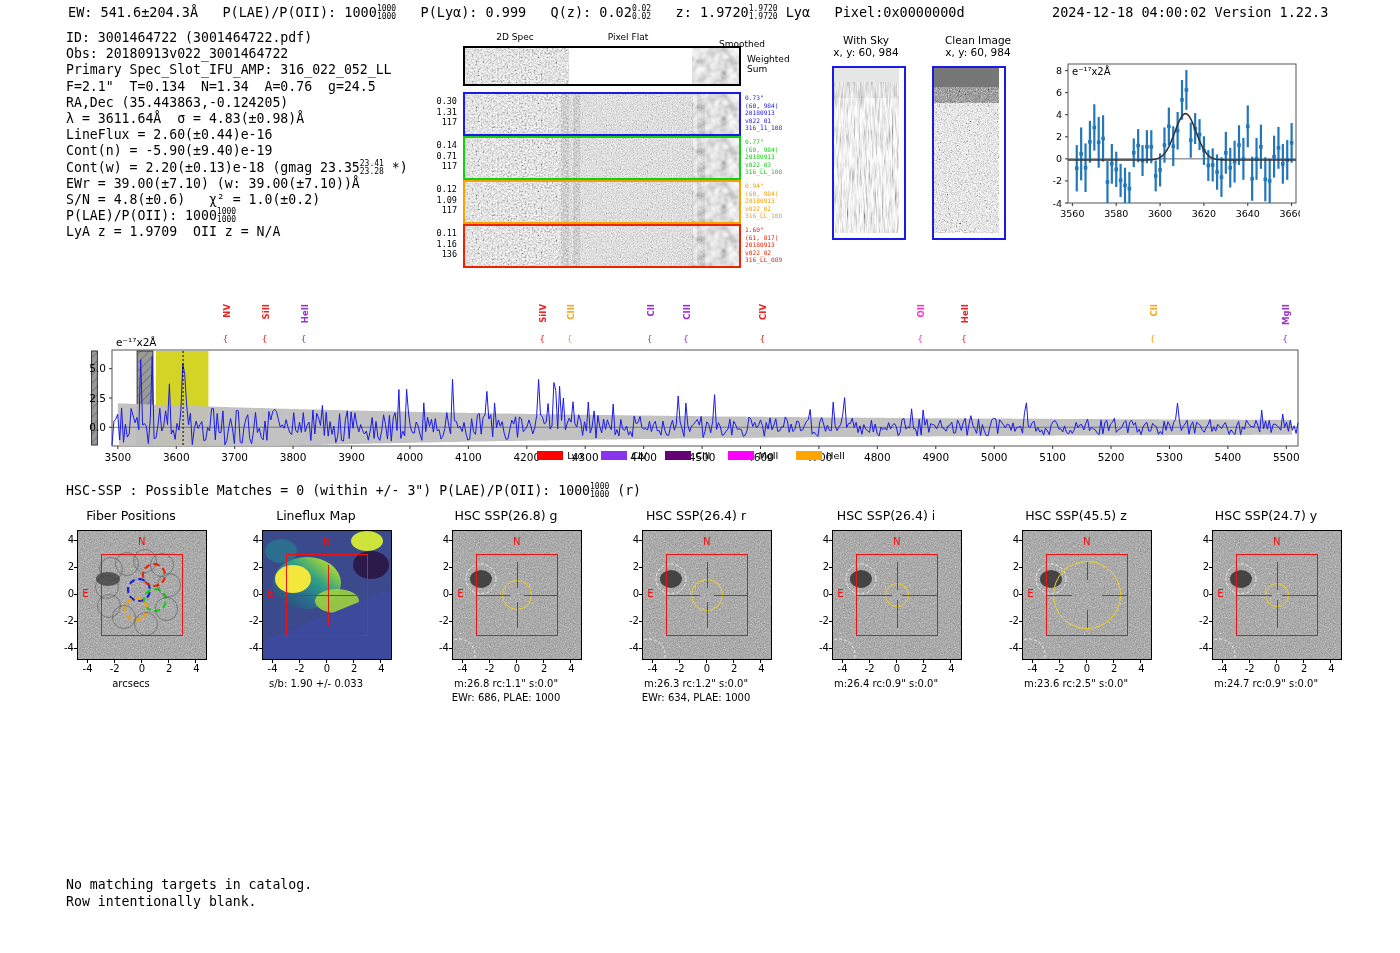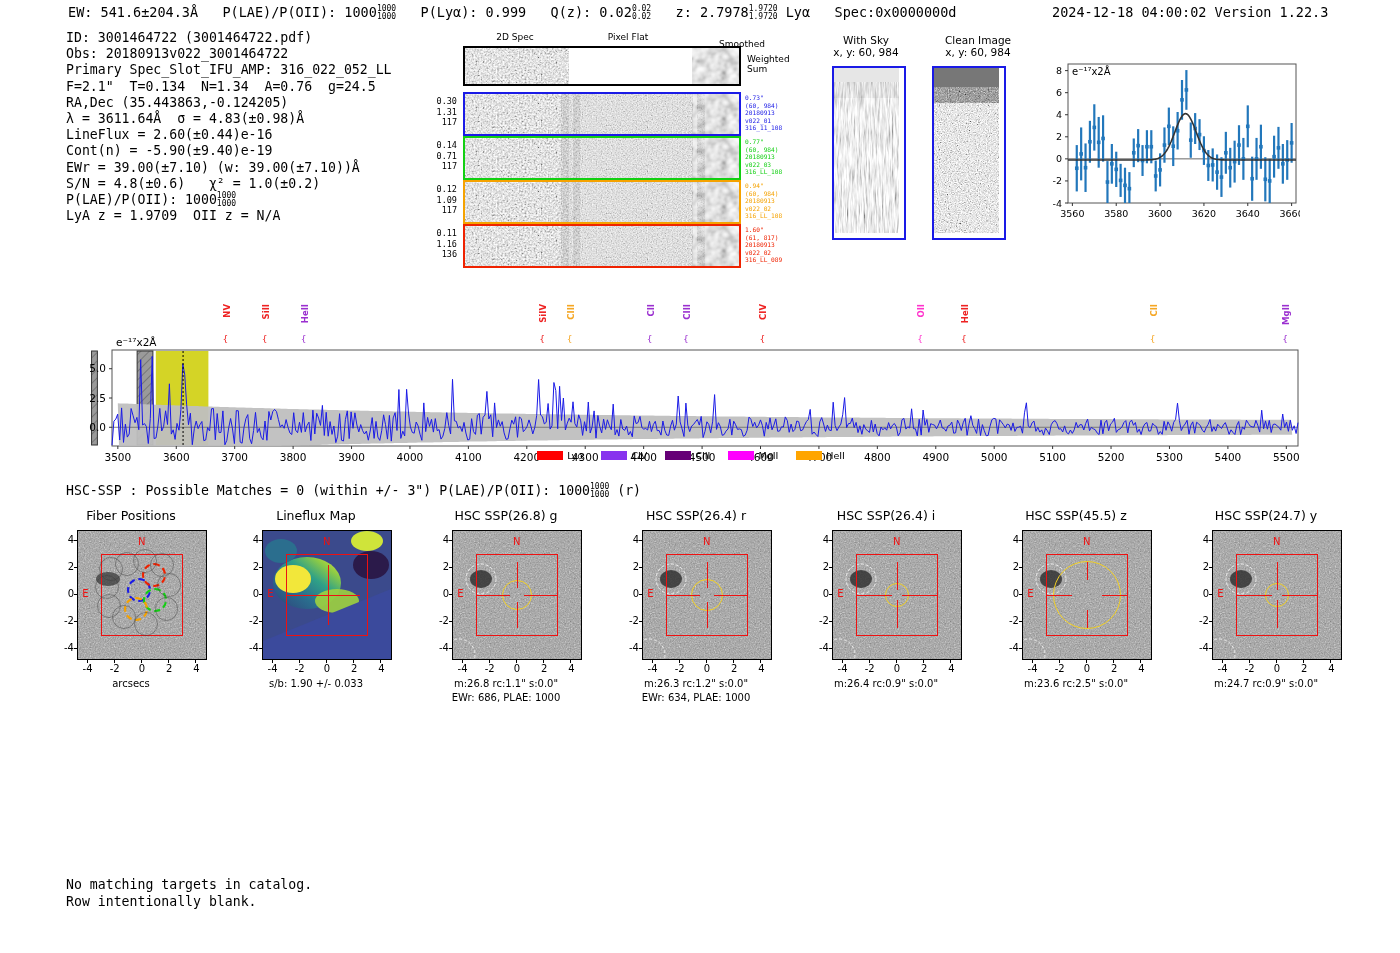--- a/index.html
+++ b/index.html
@@ -59,35 +59,36 @@
   #footer div{white-space:pre;}
 </style>
 </head>
 <body>
 
 <div class="abs mono nowrap" id="header-line">
   <span>EW: 541.6±204.3Å</span>&nbsp;&nbsp;
   <span>P(LAE)/P(OII): 1000</span><span class="fracbox"><span>1000</span><span>1000</span></span>&nbsp;&nbsp;
   <span>P(Lyα): 0.999</span>&nbsp;&nbsp;
   <span>Q(z): 0.02</span><span class="fracbox"><span>0.02</span><span>0.02</span></span>&nbsp;&nbsp;
-  <span>z: 2.7978</span><span class="fracbox"><span>1.9720</span><span>1.9720</span></span>
+  <span>z: 1.9720</span><span class="fracbox"><span>1.9720</span><span>1.9720</span></span>
   <span>Lyα</span>&nbsp;&nbsp;
-  <span>Spec:0x0000000d</span>
+  <span>Pixel:0x0000000d</span>
 </div>
 <div class="abs mono nowrap" id="timestamp">2024-12-18 04:00:02  Version 1.22.3</div>
 
 <div class="abs mono" id="info-block">
   <div>ID: 3001464722 (3001464722.pdf)</div>
   <div>Obs: 20180913v022_3001464722</div>
   <div>Primary Spec_Slot_IFU_AMP: 316_022_052_LL</div>
   <div>F=2.1"  T=0.134  N=1.34  A=0.76  g=24.5</div>
   <div>RA,Dec (35.443863,-0.124205)</div>
   <div>λ = 3611.64Å  σ = 4.83(±0.98)Å</div>
   <div>LineFlux = 2.60(±0.44)e-16</div>
   <div>Cont(n) = -5.90(±9.40)e-19</div>
+  <div><span>Cont(w) = 2.20(±0.13)e-18 (gmag 23.35</span><span class="fracbox"><span>23.41</span><span>23.28</span></span> <span>*)</span></div>
   <div>EWr = 39.00(±7.10) (w: 39.00(±7.10))Å</div>
   <div>S/N = 4.8(±0.6)   χ² = 1.0(±0.2)</div>
   <div><span>P(LAE)/P(OII): 1000</span><span class="fracbox"><span>1000</span><span>1000</span></span></div>
   <div>LyA z = 1.9709  OII z = N/A</div>
 </div>
 
 <div class="abs" id="spec2d">
 
   <div class="spec-col-title sans" style="left:30px;top:0px;width:120px;text-align:center;">2D Spec</div>
   <div class="spec-col-title sans" style="left:148px;top:0px;width:110px;text-align:center;">Pixel Flat</div>

